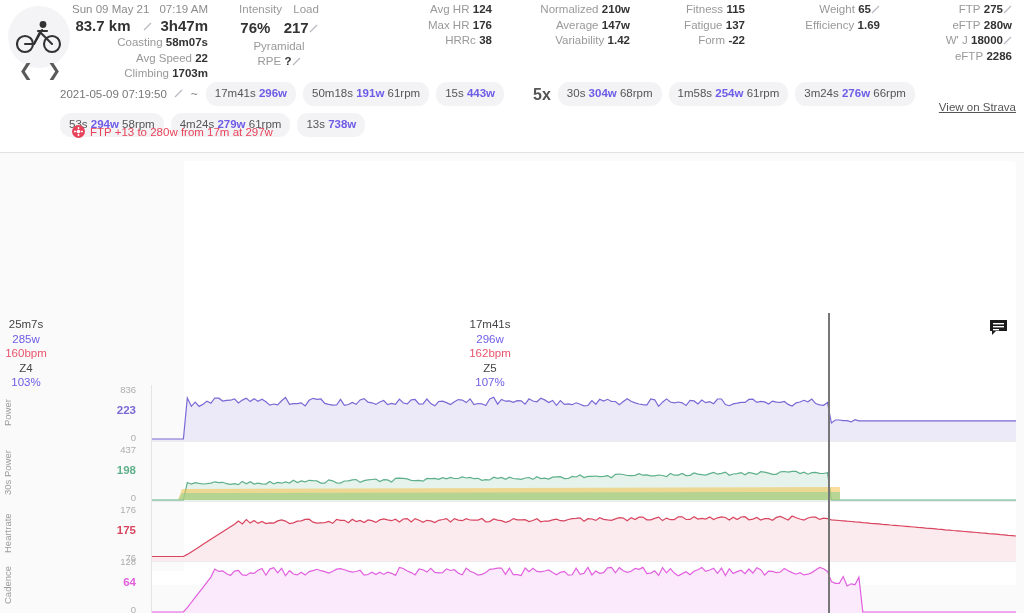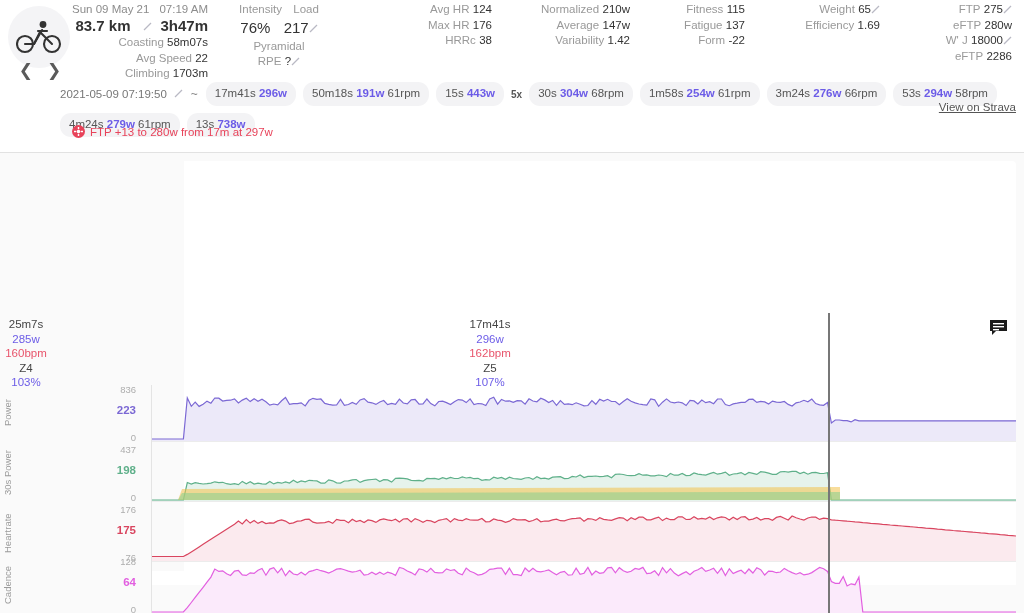--- a/index.html
+++ b/index.html
@@ -22,21 +22,21 @@
   .avatar svg{display:block;}
 
   .nav-arrows{position:absolute;left:12px;top:62px;width:56px;display:flex;gap:14px;
     justify-content:center;align-items:center;}
   .nav-arrows span{font-size:17px;color:#5a5a5a;cursor:pointer;line-height:1;}
 
   .stats{position:absolute;left:0;top:0;width:1024px;height:70px;}
   .col{position:absolute;top:2px;text-align:right;line-height:15.5px;}
   .col .row{white-space:nowrap;}
   .lbl{color:#999;font-size:11.5px;}
-  .val{color:#333;font-weight:normal;font-size:11.5px;}
+  .val{color:#333;font-weight:bold;font-size:11.5px;}
   .big .lbl,.big .val{font-size:15px;}
   .big{line-height:19px;}
   .pen{display:inline-block;color:#b9b9c4;font-size:10px;transform:translateY(-1px);}
   .pen svg{vertical-align:middle;}
 
   
   #col-date{left:0;width:208px;text-align:right;}
   #col-date .r1{color:#8c8c8c;font-size:11.5px;}
   #col-date .r1 .d{margin-right:10px;}
   #col-date .r2{font-size:15px;color:#333;font-weight:bold;}
@@ -55,21 +55,21 @@
   .pillline{display:flex;flex-wrap:wrap;align-items:center;gap:7px;line-height:19px;}
   .startdate{color:#777;font-size:11.5px;white-space:nowrap;}
   .tilde{color:#888;font-size:12px;margin:0 1px;}
   .pill{
     background:#f3f3f5;border-radius:11px;padding:2px 9px 3px;font-size:11.5px;
     color:#555;white-space:nowrap;cursor:pointer;
   }
   .pill .w{color:#6c5ce7;font-weight:bold;}
   .pill .t{color:#555;}
   .pill .rpm{color:#555;}
-  .xmult{font-size:10px;color:#555;font-weight:bold;}
+  .xmult{font-size:16px;color:#555;font-weight:bold;margin-left:22px;}
   .strava{position:absolute;right:8px;top:101px;font-size:11.5px;color:#555;
     text-decoration:underline;cursor:pointer;text-align:right;}
 
   .warn{position:absolute;left:72px;top:125px;display:flex;align-items:center;gap:5px;
     color:#e8435a;font-size:11.5px;}
   .warn .ico{width:13px;height:13px;border-radius:50%;background:#e8435a;
     display:inline-flex;align-items:center;justify-content:center;}
   .warn .ico svg{display:block;}
 
   

